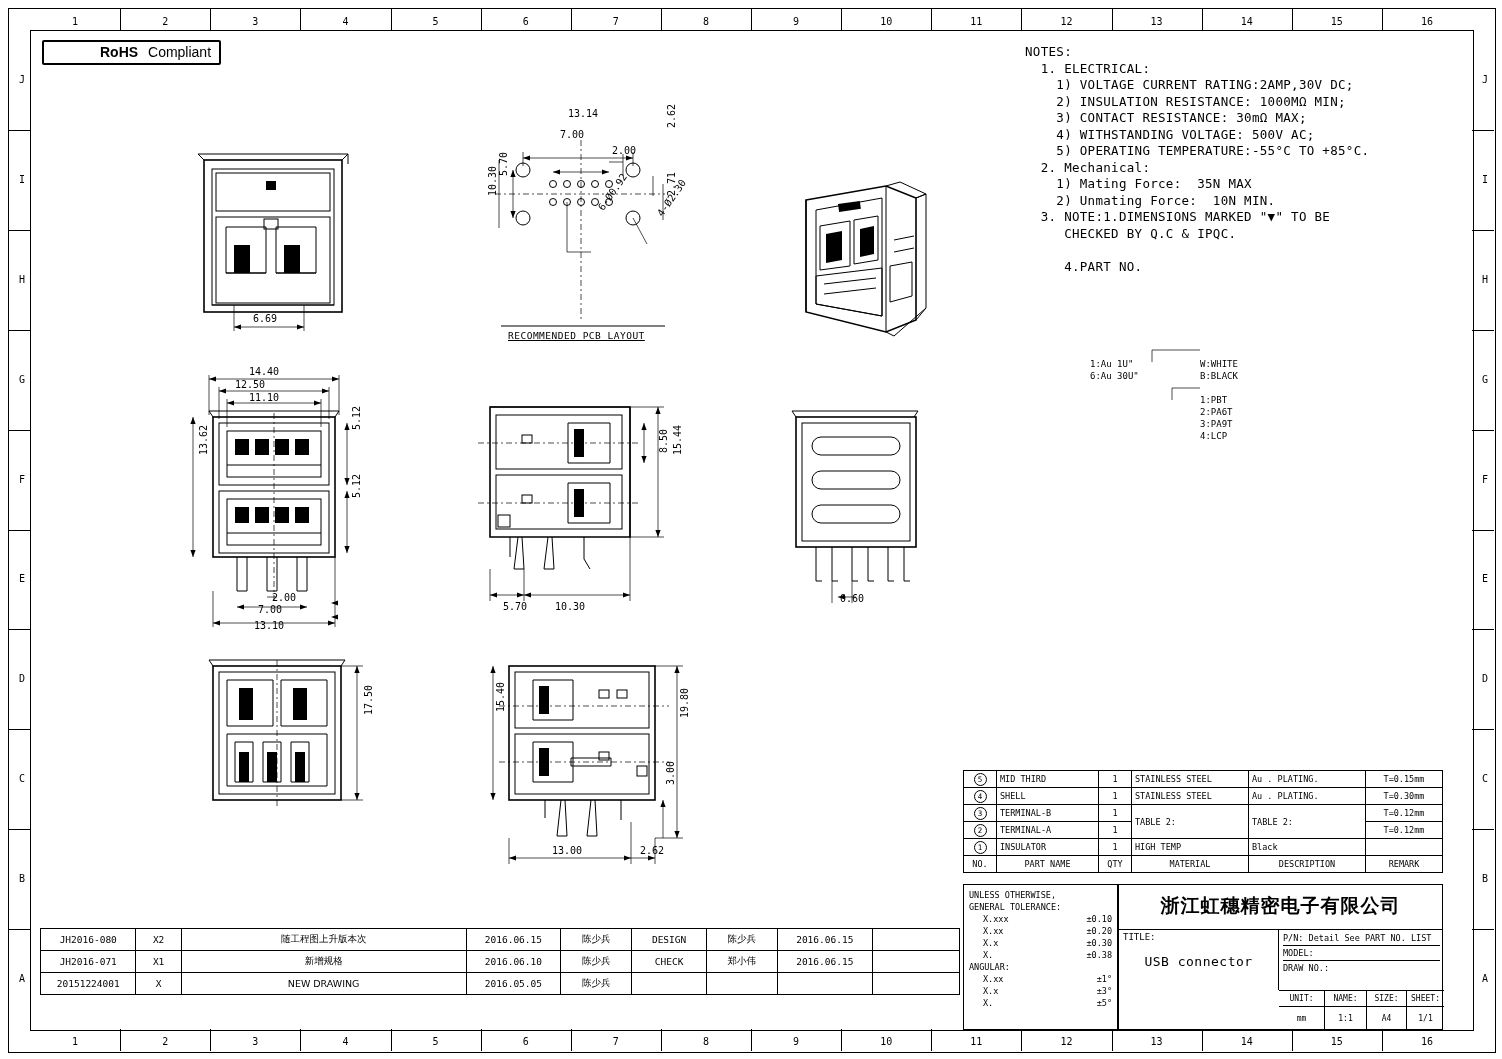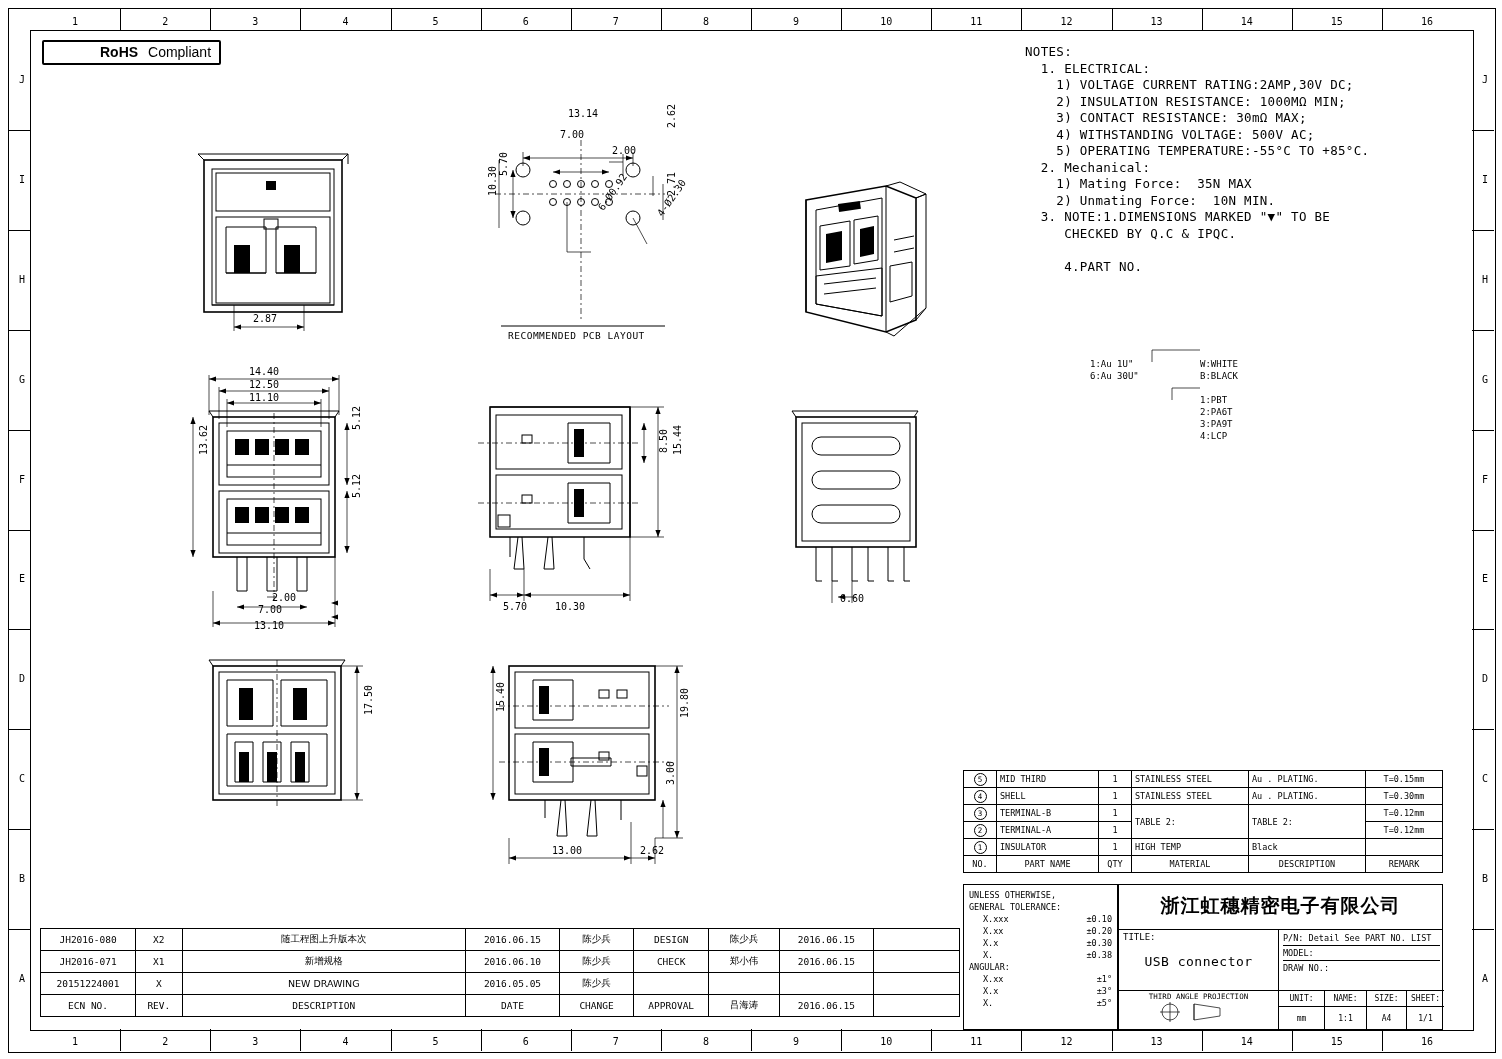--- a/index.html
+++ b/index.html
@@ -18,21 +18,21 @@
   .rohs b{font-weight:bold;padding-left:48px;}
 
   .notes{position:absolute;left:1025px;top:44px;font-size:12.5px;line-height:16.5px;letter-spacing:0.3px;white-space:pre;}
 
   .partno-legend{position:absolute;left:1090px;top:358px;font-size:9px;line-height:12px;white-space:pre;}
   .partno-legend2{position:absolute;left:1200px;top:358px;font-size:9px;line-height:12px;white-space:pre;}
   .legend-lines{position:absolute;left:1150px;top:352px;width:60px;height:60px;}
 
   .dimlabel{position:absolute;font-size:10px;white-space:nowrap;}
 
-  .pcbcaption{position:absolute;font-size:9.5px;letter-spacing:0.5px;}
+  .pcbcaption{position:absolute;font-size:9.5px;letter-spacing:0.5px;text-decoration:underline;}
 
   
   .bomtable{position:absolute;left:963px;top:770px;width:480px;border-collapse:collapse;font-size:8.5px;}
   .bomtable td{border:1px solid #000;padding:1px 3px;height:14px;}
   .ctr{text-align:center;}
 
   .tolblock{position:absolute;left:963px;top:884px;width:155px;height:146px;border:1px solid #000;font-size:8.5px;box-sizing:border-box;padding:4px 5px;line-height:12px;}
   .tolblock .row{display:flex;justify-content:space-between;}
   .tolblock .ind{padding-left:14px;}
 
@@ -448,23 +448,23 @@
   <div id="dims">
       <div class="dimlabel" style="left: 568px; top: 108px;">13.14</div>
       <div class="dimlabel" style="left: 560px; top: 129px;">7.00</div>
       <div class="dimlabel" style="left: 612px; top: 145px;">2.00</div>
       <div class="dimlabel" style="left: 666px; top: 128px; transform: rotate(-90deg); transform-origin: left top;">2.62</div>
       <div class="dimlabel" style="left: 498px; top: 176px; transform: rotate(-90deg); transform-origin: left top;">5.70</div>
       <div class="dimlabel" style="left: 666px; top: 196px; transform: rotate(-90deg); transform-origin: left top;">2.71</div>
       <div class="dimlabel" style="left: 487px; top: 196px; transform: rotate(-90deg); transform-origin: left top;">10.30</div>
       <div class="dimlabel" style="left: 596px; top: 206px; transform: rotate(-55deg); transform-origin: left top;">6-Ø0.92</div>
       <div class="dimlabel" style="left: 655px; top: 212px; transform: rotate(-55deg); transform-origin: left top;">4-Ø2.30</div>
-      <div class="dimlabel" style="left: 253px; top: 313px;">2.87</div>
+      <div class="dimlabel" style="left: 253px; top: 313px;">6.69</div>
       <div class="dimlabel" style="left: 249px; top: 366px;">14.40</div>
-      <div class="dimlabel" style="left: 249px; top: 379px;">12.50</div>
+      <div class="dimlabel" style="left: 235px; top: 379px;">12.50</div>
       <div class="dimlabel" style="left: 249px; top: 392px;">11.10</div>
       <div class="dimlabel" style="left: 198px; top: 455px; transform: rotate(-90deg); transform-origin: left top;">13.62</div>
       <div class="dimlabel" style="left: 351px; top: 430px; transform: rotate(-90deg); transform-origin: left top;">5.12</div>
       <div class="dimlabel" style="left: 351px; top: 498px; transform: rotate(-90deg); transform-origin: left top;">5.12</div>
       <div class="dimlabel" style="left: 272px; top: 592px;">2.00</div>
       <div class="dimlabel" style="left: 258px; top: 604px;">7.00</div>
       <div class="dimlabel" style="left: 254px; top: 620px;">13.10</div>
       <div class="dimlabel" style="left: 658px; top: 453px; transform: rotate(-90deg); transform-origin: left top;">8.50</div>
       <div class="dimlabel" style="left: 672px; top: 455px; transform: rotate(-90deg); transform-origin: left top;">15.44</div>
       <div class="dimlabel" style="left: 503px; top: 601px;">5.70</div>
@@ -575,29 +575,20 @@
     <div class="tb-left">
       <div>TITLE:</div>
       <div class="tb-title">USB connector</div>
     </div>
     <div class="tb-right">
       <div style="border-bottom:1px solid #000;">P/N: Detail See PART NO. LIST</div>
       <div style="border-bottom:1px solid #000;">MODEL:</div>
       <div>DRAW NO.:</div>
     </div>
     <div class="tb-bottom">
-      <div class="tb-proj">
-        <div>THIRD ANGLE PROJECTION</div>
-        <svg width="150" height="22" style="position:relative;left:0;top:0;">
-          <circle class="thin" cx="46" cy="11" r="8"></circle>
-          <path class="thin" d="M36,11 h20 M46,1 v20"></path>
-          <path class="thin" d="M70,3 L96,7 L96,15 L70,19 Z"></path>
-          <path class="thin" d="M70,3 L70,19"></path>
-        </svg>
-      </div>
       <div class="tb-unitcell" style="left:160px;width:46px;">
         <div class="h">UNIT:</div>
         <div class="v">mm</div>
       </div>
       <div class="tb-unitcell" style="left:206px;width:42px;">
         <div class="h">NAME:</div>
         <div class="v">1:1</div>
       </div>
       <div class="tb-unitcell" style="left:248px;width:40px;">
         <div class="h">SIZE:</div>
@@ -638,27 +629,16 @@
           <td class="ctr" style="width: 90px;">20151224001</td>
           <td class="ctr" style="width: 40px;">X</td>
           <td class="ctr zh" style="width: 310px;">NEW DRAWING</td>
           <td class="ctr" style="width: 90px; margin-left: 40px;">2016.05.05</td>
           <td class="ctr zh" style="width: 70px;">陈少兵</td>
           <td class="ctr" style="width: 70px;"></td>
           <td class="ctr zh" style="width: 70px;"></td>
           <td class="ctr" style="width: 90px;"></td>
           <td class="" style="width: 90px;"></td>
         </tr>
-        <tr>
-          <td class="ctr" style="width: 90px;">ECN NO.</td>
-          <td class="ctr" style="width: 40px;">REV.</td>
-          <td class="ctr" style="width: 310px;">DESCRIPTION</td>
-          <td class="ctr" style="width: 90px;">DATE</td>
-          <td class="ctr" style="width: 70px;">CHANGE</td>
-          <td class="ctr" style="width: 70px;">APPROVAL</td>
-          <td class="ctr zh" style="width: 70px;">吕海涛</td>
-          <td class="ctr" style="width: 90px;">2016.06.15</td>
-          <td class="ctr" style="width: 90px;"></td>
-        </tr>
       </tbody>
   </table>
 
 </div>
 
 </body></html>

